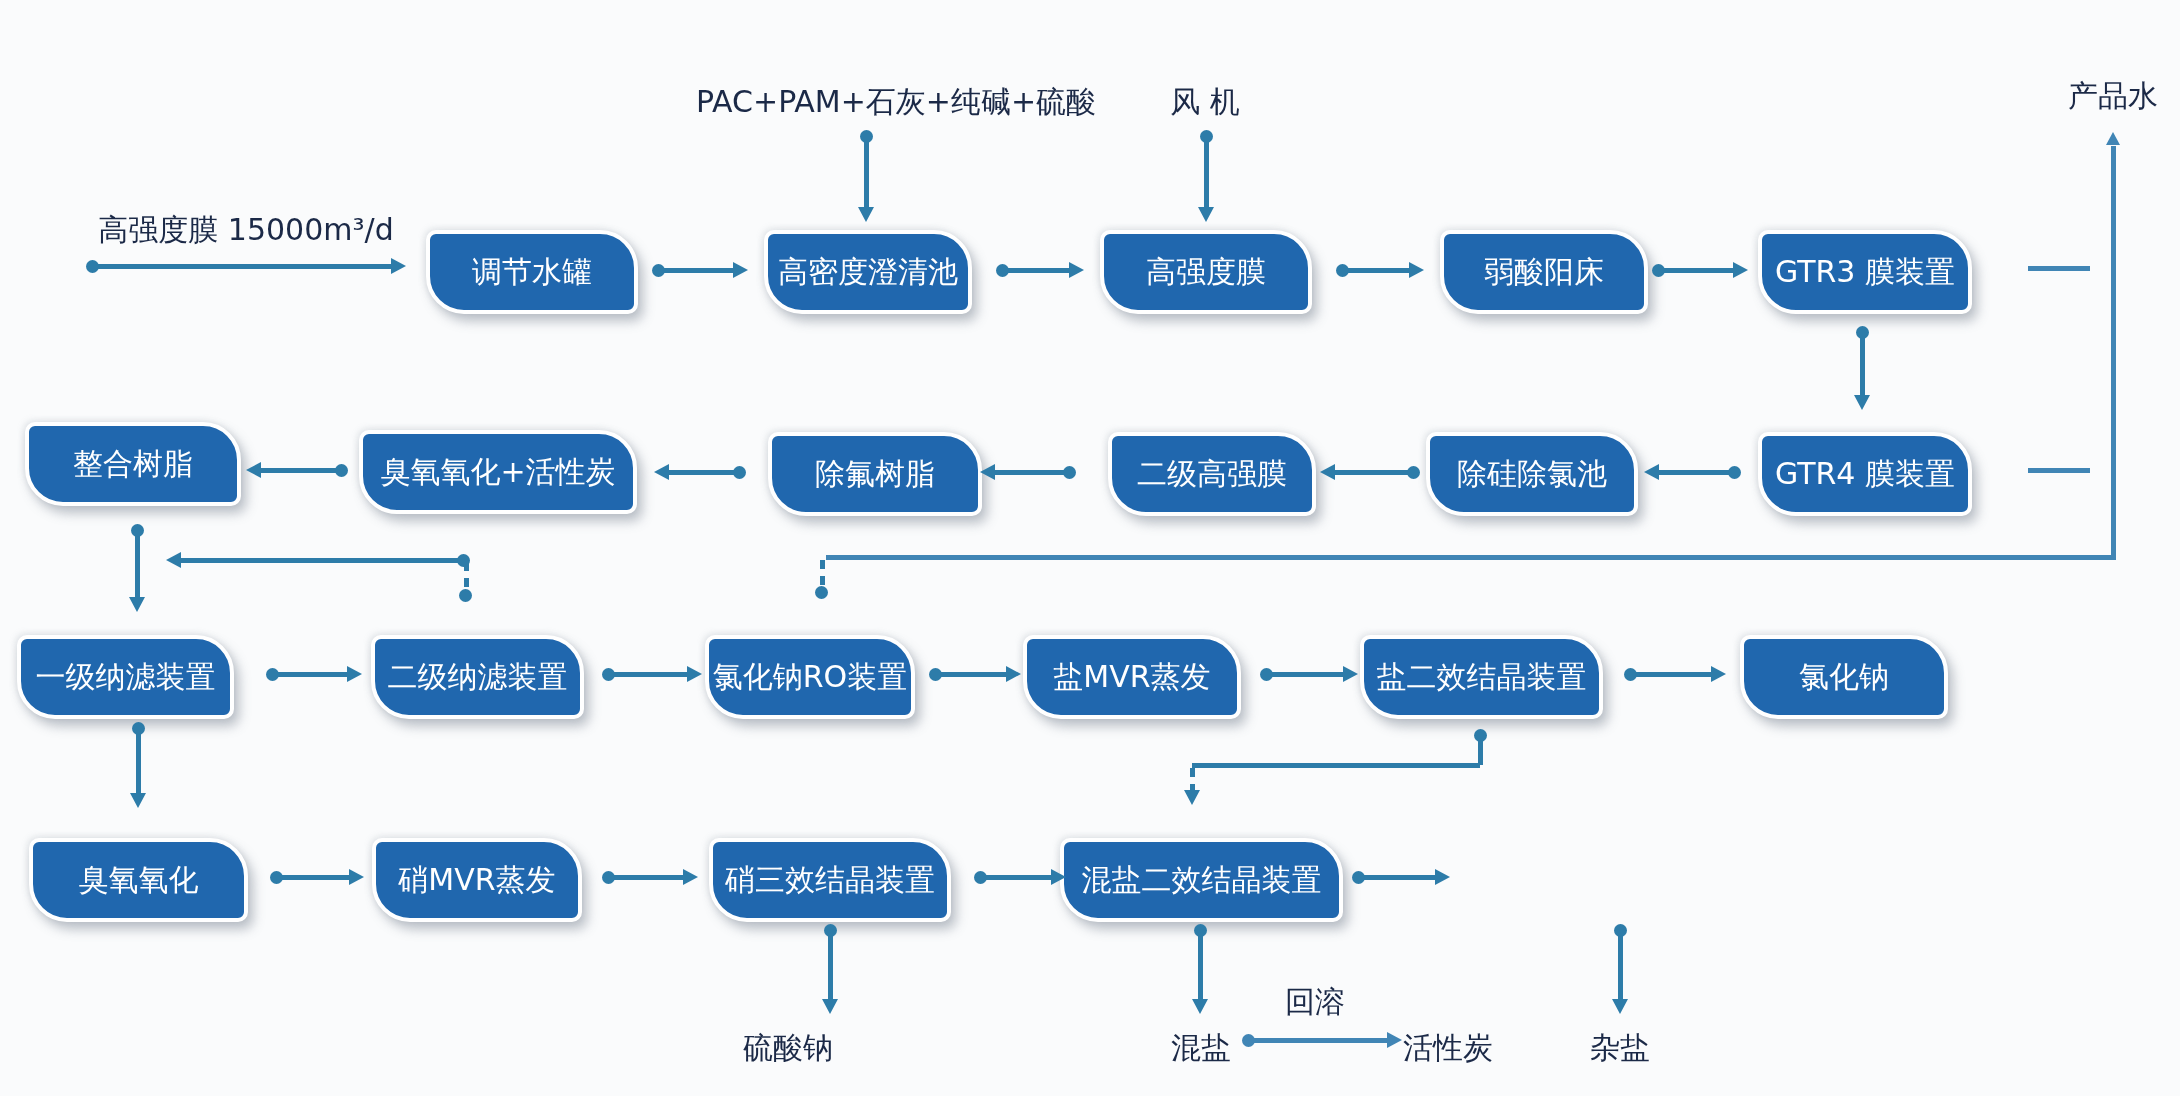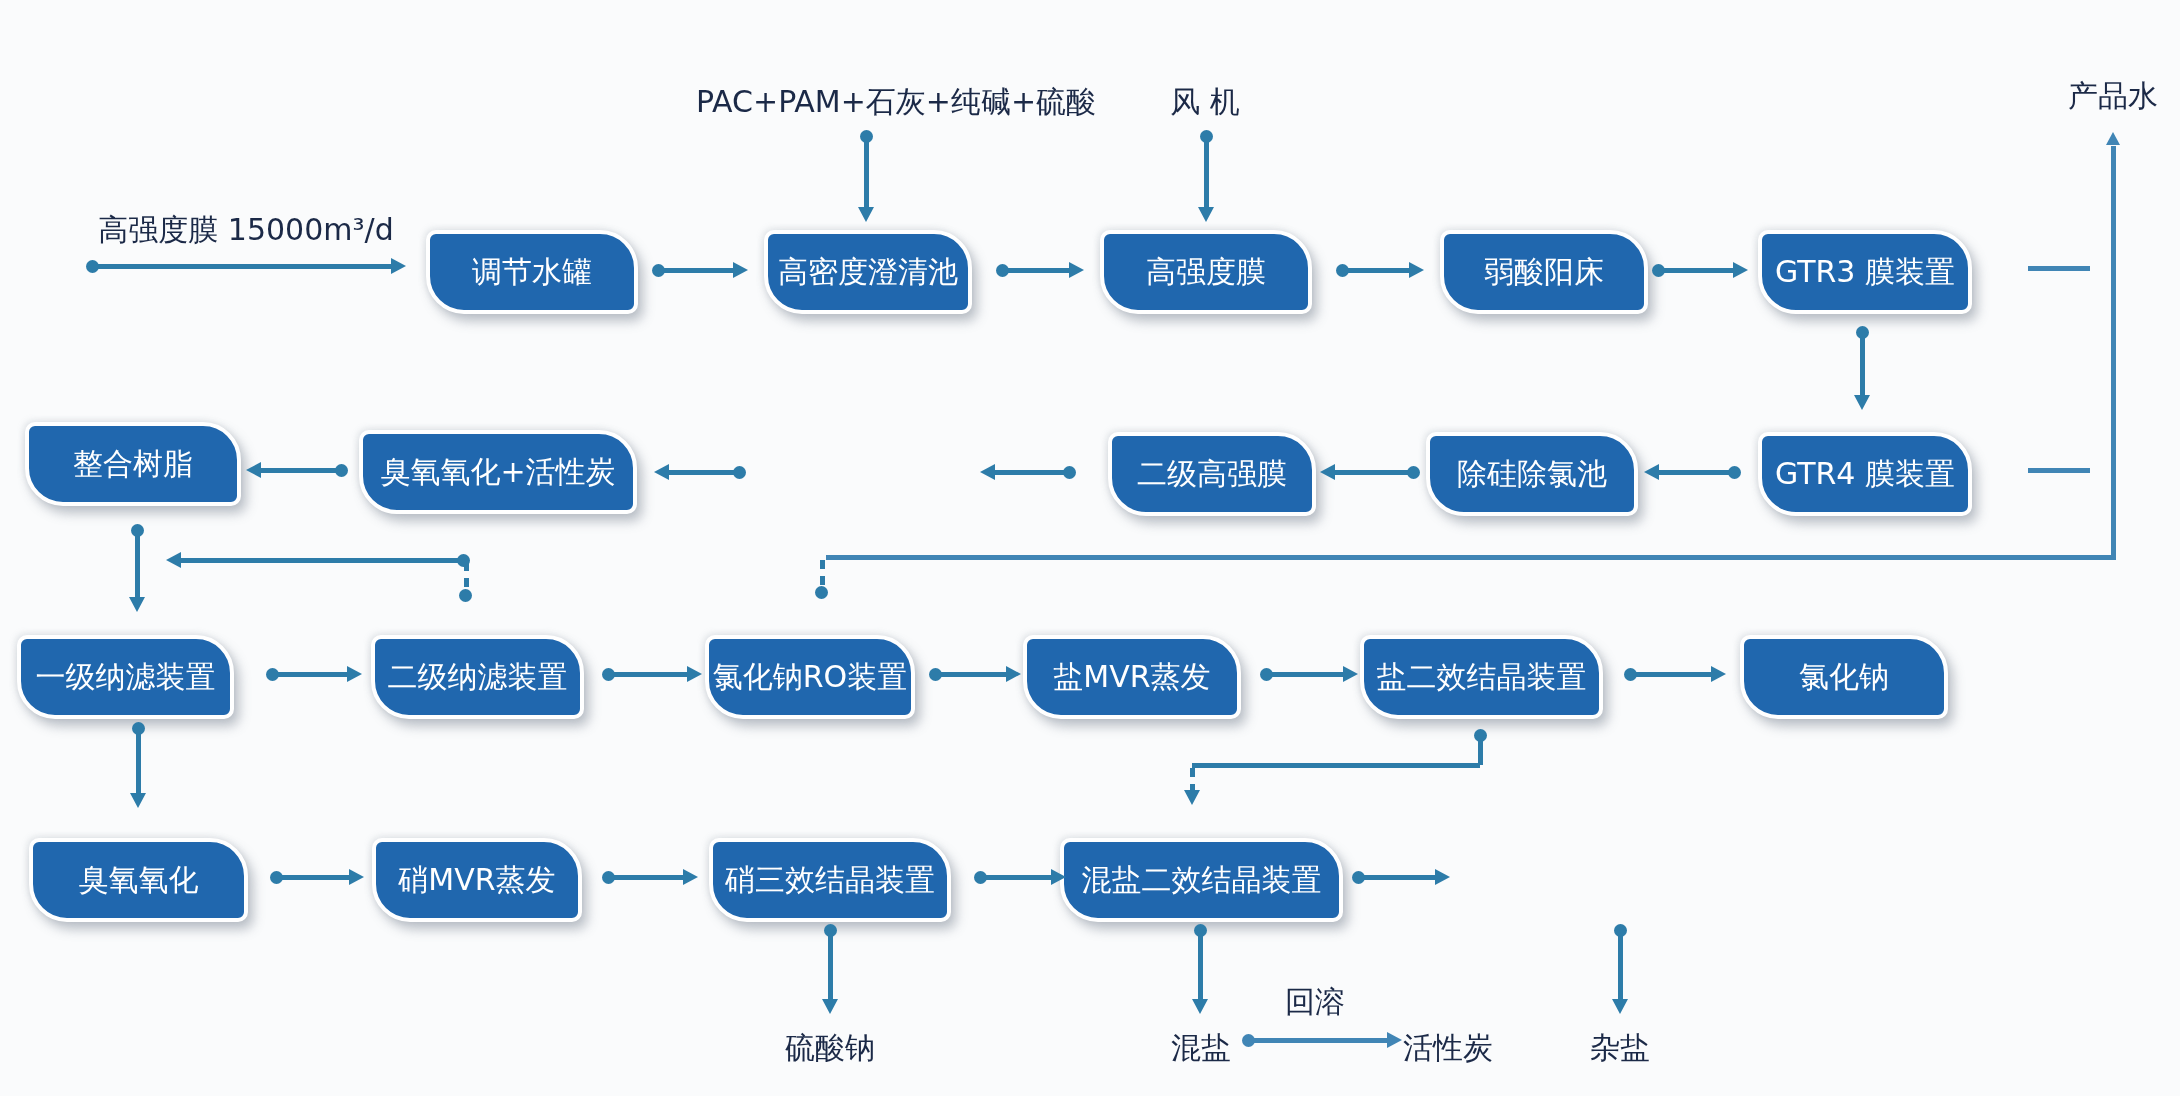--- a/index.html
+++ b/index.html
@@ -68,40 +68,41 @@
 
   <div class="node" style="left:426px;top:230px;width:212px">调节水罐</div>
   <div class="node" style="left:764px;top:230px;width:208px">高密度澄清池</div>
   <div class="node" style="left:1100px;top:230px;width:212px">高强度膜</div>
   <div class="node" style="left:1440px;top:230px;width:208px">弱酸阳床</div>
   <div class="node" style="left:1758px;top:230px;width:214px">GTR3 膜装置</div>
 
   <div class="node" style="left:1758px;top:432px;width:214px">GTR4 膜装置</div>
   <div class="node" style="left:1426px;top:432px;width:212px">除硅除氯池</div>
   <div class="node" style="left:1108px;top:432px;width:208px">二级高强膜</div>
+  <div class="node" style="left:768px;top:432px;width:214px">除氟树脂</div>
   <div class="node" style="left:359px;top:430px;width:278px">臭氧氧化+活性炭</div>
   <div class="node" style="left:25px;top:422px;width:216px">整合树脂</div>
 
   <div class="node" style="left:17px;top:635px;width:217px">一级纳滤装置</div>
   <div class="node" style="left:371px;top:635px;width:213px">二级纳滤装置</div>
   <div class="node" style="left:705px;top:635px;width:210px">氯化钠RO装置</div>
   <div class="node" style="left:1023px;top:635px;width:218px">盐MVR蒸发</div>
   <div class="node" style="left:1740px;top:635px;width:208px">氯化钠</div>
   <div class="node" style="left:1360px;top:635px;width:243px">盐二效结晶装置</div>
 
   <div class="node" style="left:29px;top:838px;width:219px">臭氧氧化</div>
   <div class="node" style="left:372px;top:838px;width:210px">硝MVR蒸发</div>
   <div class="node" style="left:709px;top:838px;width:242px">硝三效结晶装置</div>
   <div class="node" style="left:1060px;top:838px;width:283px">混盐二效结晶装置</div>
 
   <div class="lbl" style="left:246px;top:210px">高强度膜 15000m³/d</div>
   <div class="lbl" style="left:896px;top:82px">PAC+PAM+石灰+纯碱+硫酸</div>
   <div class="lbl" style="left:1205px;top:82px">风 机</div>
   <div class="lbl" style="left:2113px;top:76px">产品水</div>
-  <div class="lbl" style="left:830px;top:1028px">硫酸钠</div>
+  <div class="lbl" style="left:788px;top:1028px">硫酸钠</div>
   <div class="lbl" style="left:1201px;top:1028px">混盐</div>
   <div class="lbl" style="left:1315px;top:982px">回溶</div>
   <div class="lbl" style="left:1448px;top:1028px">活性炭</div>
   <div class="lbl" style="left:1620px;top:1028px">杂盐</div>
 
   <i class="ar r" style="left:92px;top:264px;width:300px"></i>
   <i class="ar r" style="left:658px;top:268px;width:76px"></i>
   <i class="ar r" style="left:1002px;top:268px;width:68px"></i>
   <i class="ar r" style="left:1342px;top:268px;width:68px"></i>
   <i class="ar r" style="left:1658px;top:268px;width:76px"></i>

